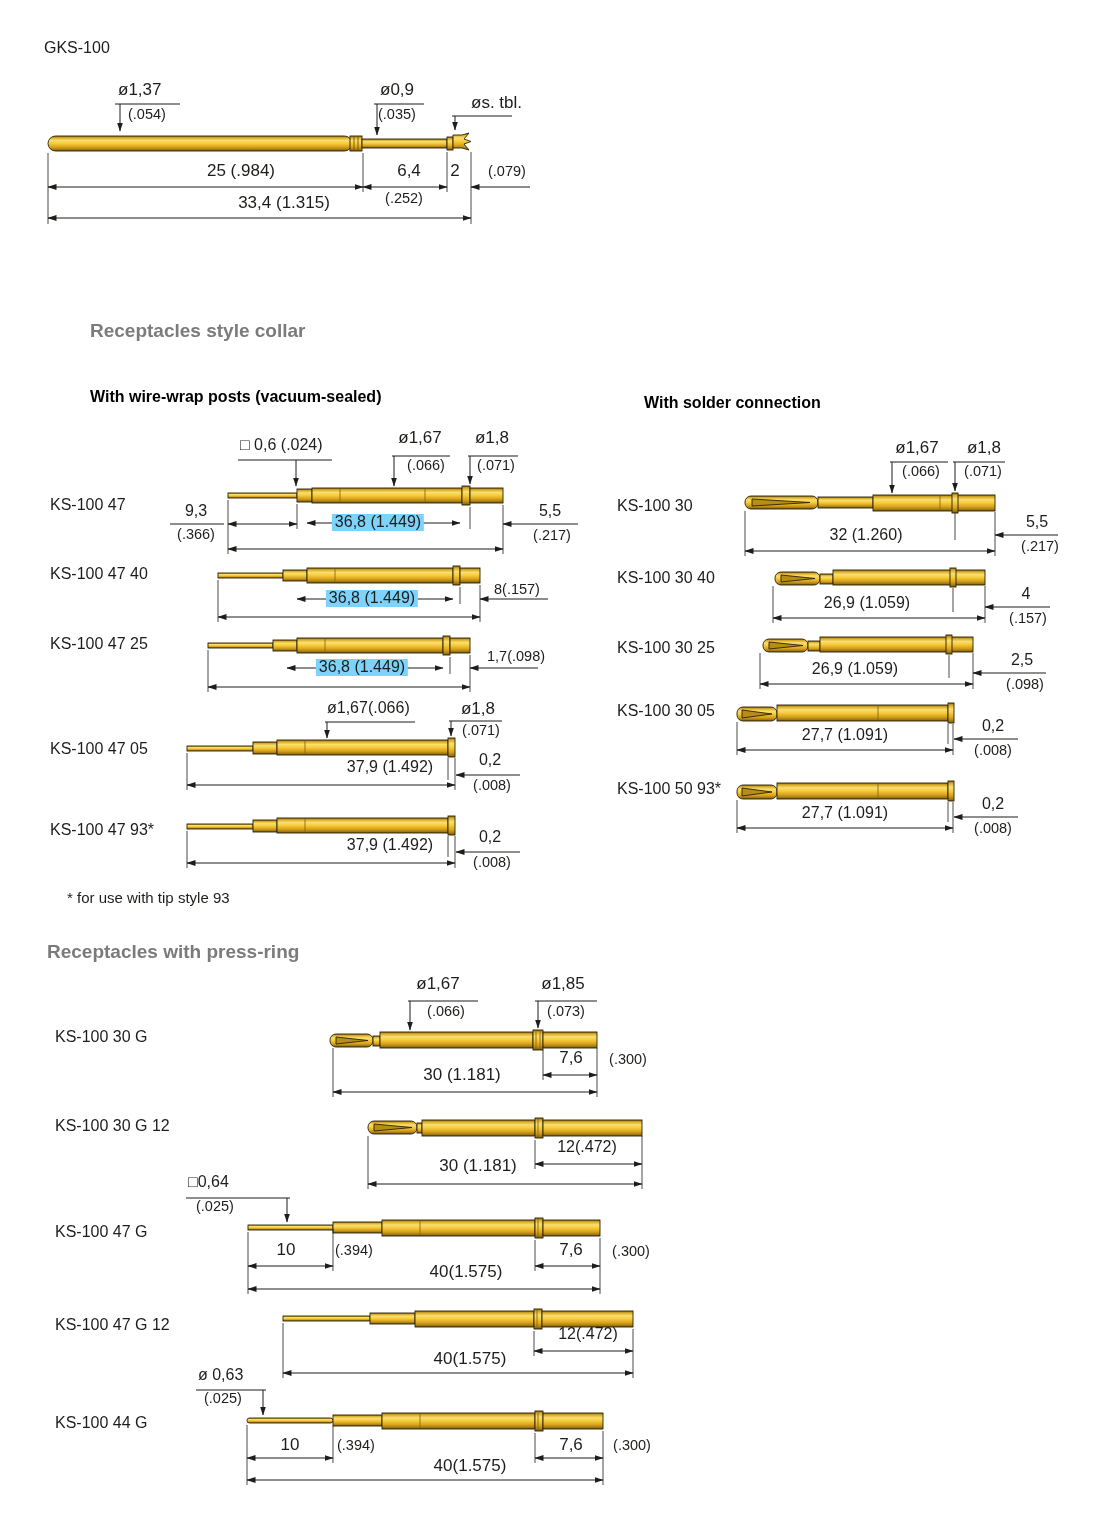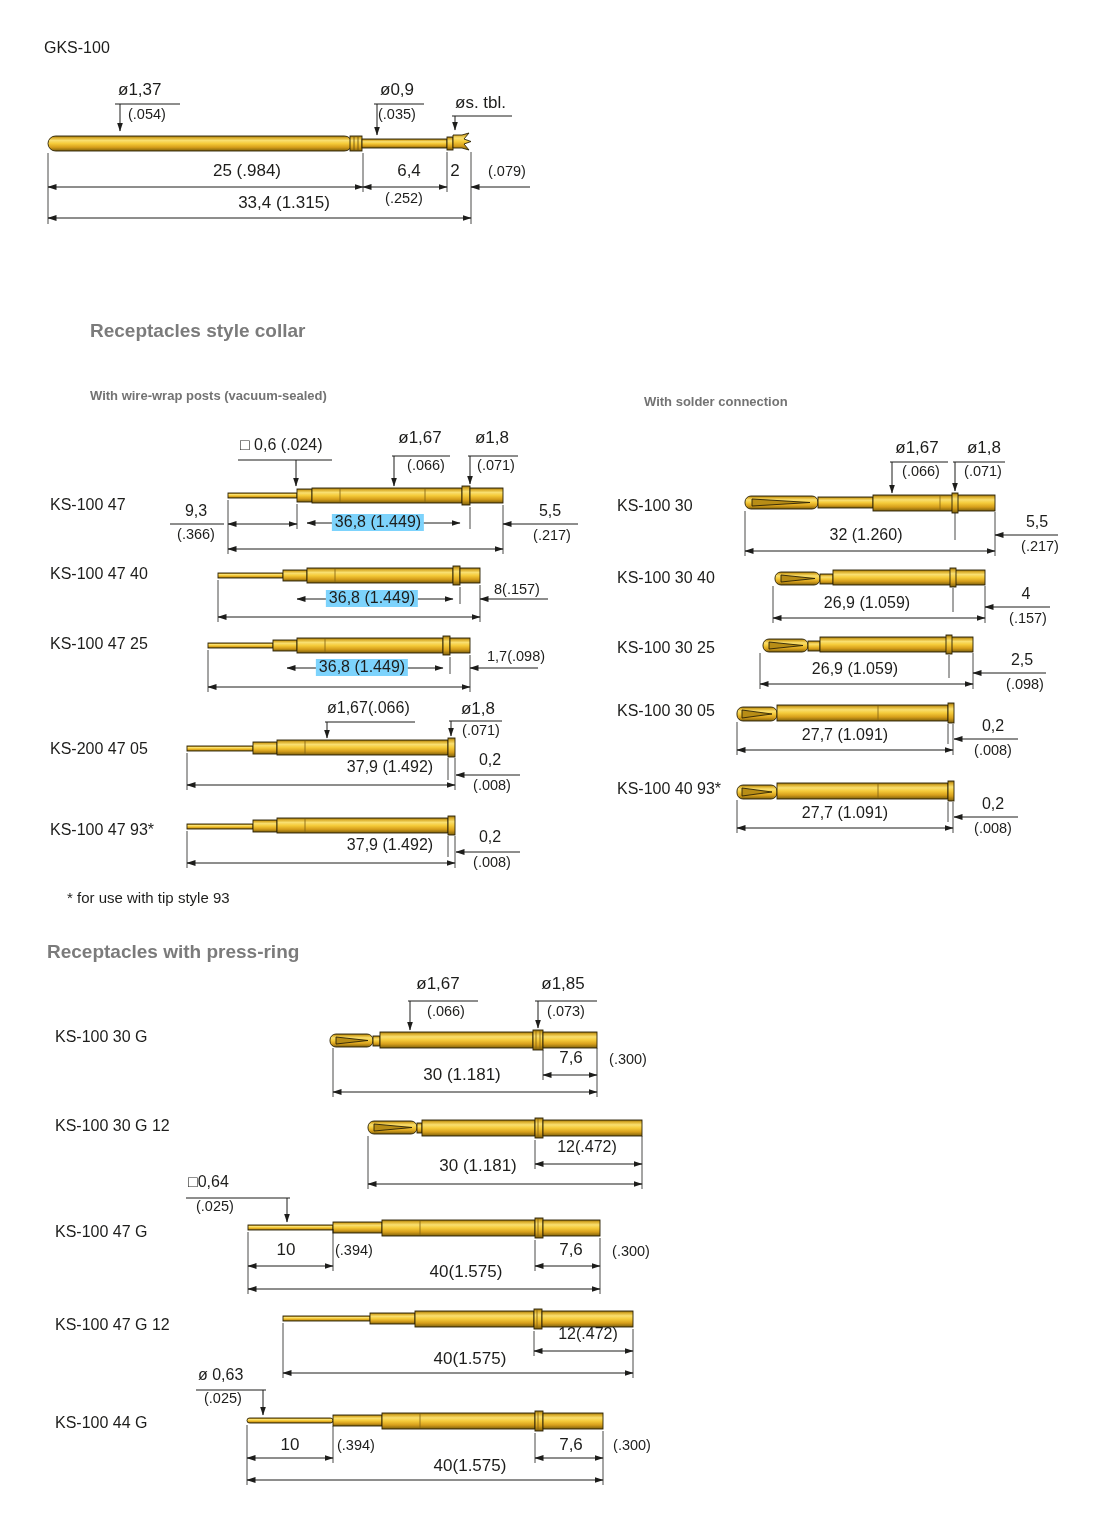--- a/index.html
+++ b/index.html
@@ -5,21 +5,21 @@
   html,body{margin:0;padding:0;background:#ffffff;}
   .page{position:relative;width:1109px;height:1532px;background:#fff;overflow:hidden;
         font-family:"Liberation Sans",sans-serif;color:#1d1d1b;}
   .art{position:absolute;left:0;top:0;}
   .t{position:absolute;font-size:16px;line-height:1.05;white-space:nowrap;color:#1d1d1b;}
   .big{font-size:17px;}
   .small{font-size:14.5px;}
   .ctr{transform:translateX(-50%);}
   .bgw{background:#7dd3fc;padding:0 3px;}
   .head{position:absolute;font-size:19px;font-weight:bold;color:#7b7b7b;white-space:nowrap;}
-  .sub{position:absolute;font-size:13px;font-weight:bold;color:#737373;white-space:nowrap;}
+  .sub{position:absolute;font-size:16px;font-weight:bold;color:#000000;white-space:nowrap;}
   .lbl{font-size:16px;}
 </style>
 </head>
 <body>
 
 <div class="page">
 
 <svg class="art" width="1109" height="1532" viewBox="0 0 1109 1532">
   <defs>
     <linearGradient id="gold" x1="0" y1="0" x2="0" y2="1">
@@ -369,22 +369,22 @@
     <line x1="247" y1="1480" x2="603" y2="1480" marker-start="url(#ms)" marker-end="url(#me)"></line>
   </g>
 </svg>
 
 <div class="t" style="left:44px;top:40px">GKS-100</div>
 
 <div class="t big" style="left:118px;top:81px">ø1,37</div>
 <div class="t small" style="left:128px;top:107px">(.054)</div>
 <div class="t big" style="left:380px;top:81px">ø0,9</div>
 <div class="t small" style="left:378px;top:107px">(.035)</div>
-<div class="t big" style="left:455px;top:94px">øs. tbl.</div>
-<div class="t big ctr" style="left:247px;top:162px">25 (.984)</div>
+<div class="t big" style="left:471px;top:94px">øs. tbl.</div>
+<div class="t big ctr" style="left:241px;top:162px">25 (.984)</div>
 <div class="t big ctr" style="left:409px;top:162px">6,4</div>
 <div class="t small ctr" style="left:404px;top:191px">(.252)</div>
 <div class="t big ctr" style="left:455px;top:162px">2</div>
 <div class="t small" style="left:488px;top:164px">(.079)</div>
 <div class="t big ctr" style="left:284px;top:194px">33,4 (1.315)</div>
 
 <div class="head" style="left:90px;top:320px">Receptacles style collar</div>
 <div class="sub" style="left:90px;top:388px">With wire-wrap posts (vacuum-sealed)</div>
 <div class="sub" style="left:644px;top:394px">With solder connection</div>
 <div class="t" style="left:67px;top:890px;font-size:15px">* for use with tip style 93</div>
@@ -403,21 +403,21 @@
 <div class="t small ctr" style="left:552px;top:528px">(.217)</div>
 
 <div class="t lbl" style="left:50px;top:566px">KS-100 47 40</div>
 <div class="t ctr bgw" style="left:372px;top:590px">36,8 (1.449)</div>
 <div class="t small" style="left:494px;top:582px">8(.157)</div>
 
 <div class="t lbl" style="left:50px;top:636px">KS-100 47 25</div>
 <div class="t ctr bgw" style="left:362px;top:659px">36,8 (1.449)</div>
 <div class="t small" style="left:487px;top:649px">1,7(.098)</div>
 
-<div class="t lbl" style="left:50px;top:741px">KS-200 47 05</div>
+<div class="t lbl" style="left:50px;top:741px">KS-100 47 05</div>
 <div class="t" style="left:327px;top:700px">ø1,67(.066)</div>
 <div class="t big ctr" style="left:478px;top:700px">ø1,8</div>
 <div class="t small ctr" style="left:481px;top:723px">(.071)</div>
 <div class="t ctr" style="left:390px;top:759px">37,9 (1.492)</div>
 <div class="t ctr" style="left:490px;top:752px">0,2</div>
 <div class="t small ctr" style="left:492px;top:778px">(.008)</div>
 
 <div class="t lbl" style="left:50px;top:822px">KS-100 47 93*</div>
 <div class="t ctr" style="left:390px;top:837px">37,9 (1.492)</div>
 <div class="t ctr" style="left:490px;top:829px">0,2</div>
@@ -440,21 +440,21 @@
 <div class="t lbl" style="left:617px;top:640px">KS-100 30 25</div>
 <div class="t ctr" style="left:855px;top:661px">26,9 (1.059)</div>
 <div class="t ctr" style="left:1022px;top:652px">2,5</div>
 <div class="t small ctr" style="left:1025px;top:677px">(.098)</div>
 
 <div class="t lbl" style="left:617px;top:703px">KS-100 30 05</div>
 <div class="t ctr" style="left:845px;top:727px">27,7 (1.091)</div>
 <div class="t ctr" style="left:993px;top:718px">0,2</div>
 <div class="t small ctr" style="left:993px;top:743px">(.008)</div>
 
-<div class="t lbl" style="left:617px;top:781px">KS-100 40 93*</div>
+<div class="t lbl" style="left:617px;top:781px">KS-100 50 93*</div>
 <div class="t ctr" style="left:845px;top:805px">27,7 (1.091)</div>
 <div class="t ctr" style="left:993px;top:796px">0,2</div>
 <div class="t small ctr" style="left:993px;top:821px">(.008)</div>
 
 <div class="t lbl" style="left:55px;top:1029px">KS-100 30 G</div>
 <div class="t big ctr" style="left:438px;top:975px">ø1,67</div>
 <div class="t small ctr" style="left:446px;top:1004px">(.066)</div>
 <div class="t big ctr" style="left:563px;top:975px">ø1,85</div>
 <div class="t small ctr" style="left:566px;top:1004px">(.073)</div>
 <div class="t big ctr" style="left:462px;top:1066px">30 (1.181)</div>

